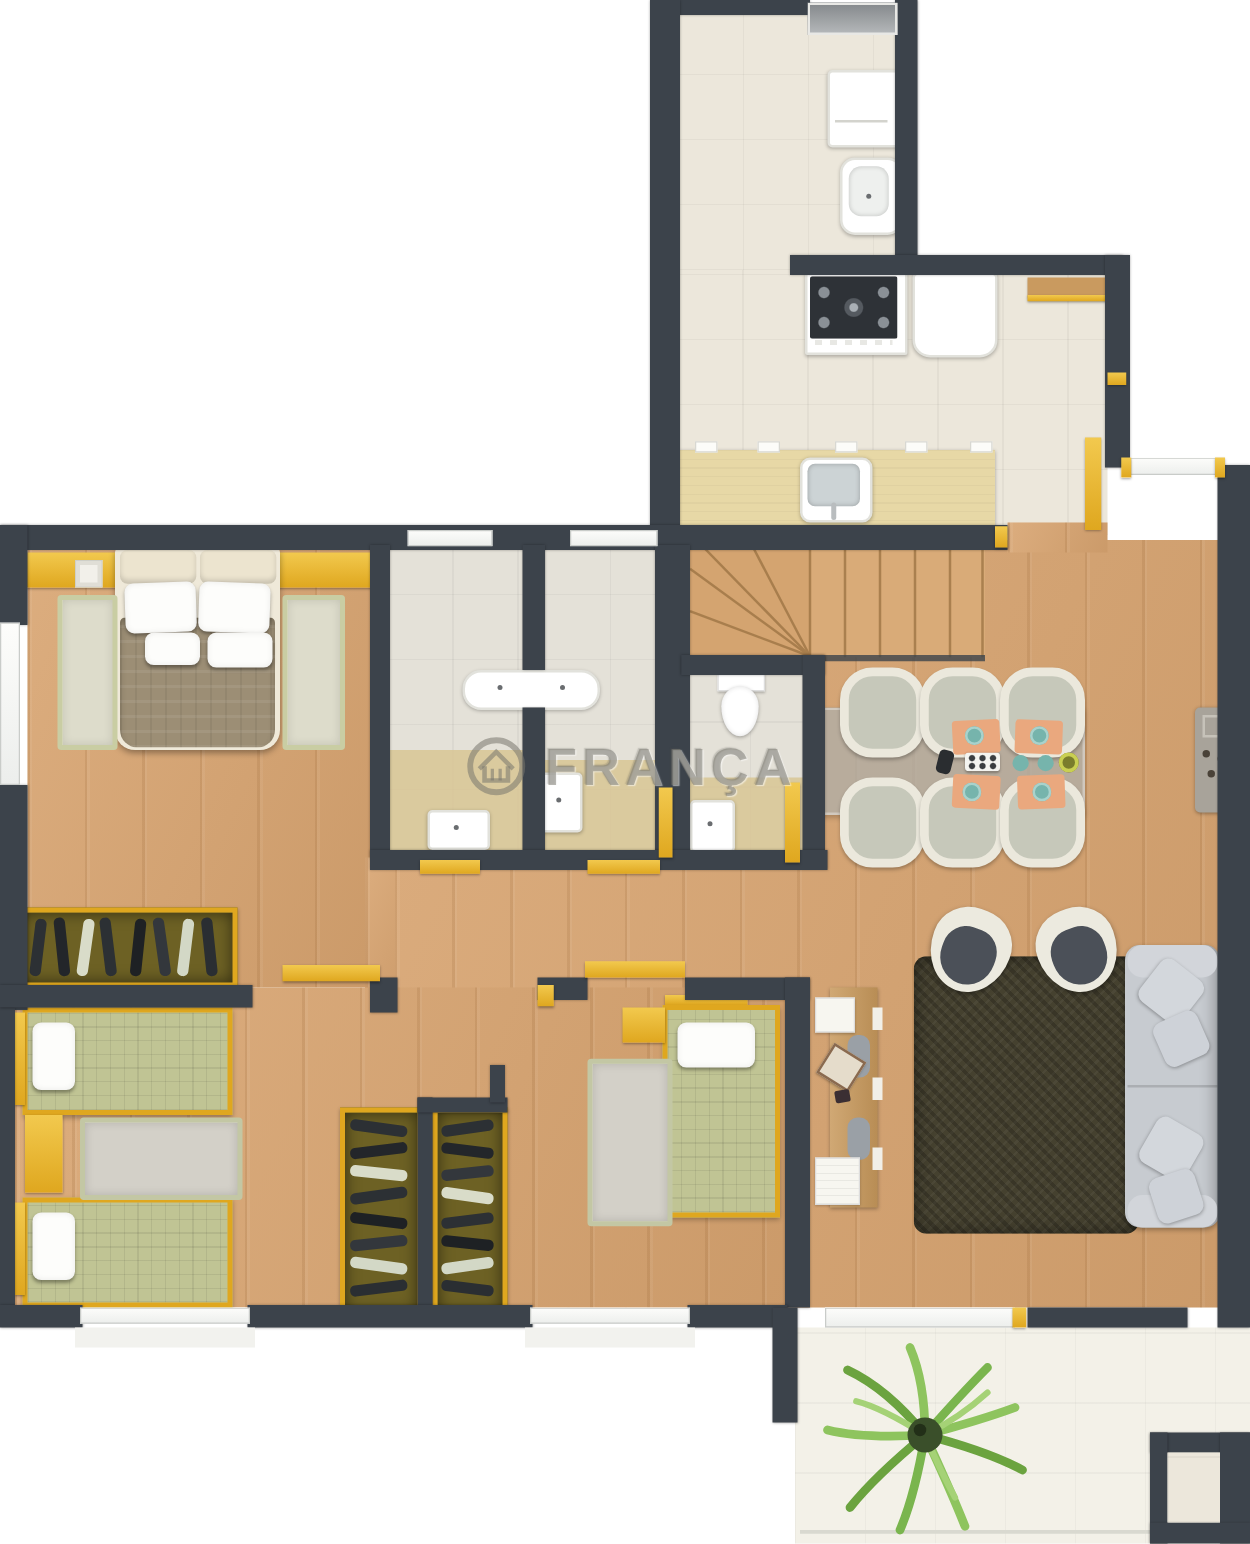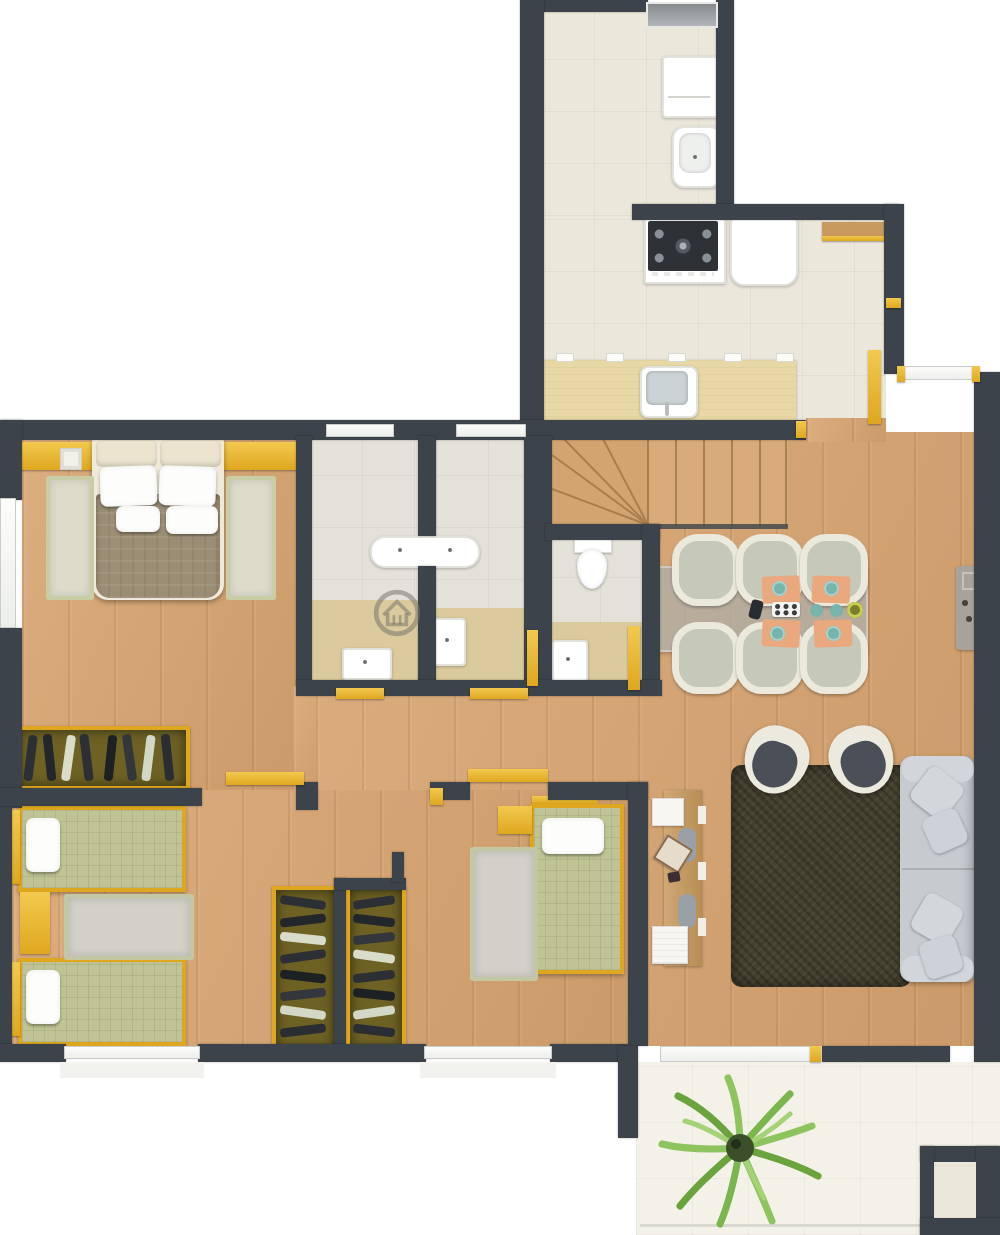--- a/index.html
+++ b/index.html
@@ -316,15 +316,16 @@
   <div class="abs" style="left:366px;top:585px;width:280px;height:60px;pointer-events:none;">
     <svg style="position:absolute;left:6px;top:3px;" width="50" height="50" viewBox="0 0 48 48">
       <g stroke="rgba(120,118,110,.55)" fill="none">
         <circle cx="24" cy="24" r="20" stroke-width="4.5"></circle>
         <path d="M11 26 L24 13 L37 26" stroke-width="3.5"></path>
         <path d="M15 24 L15 35 L33 35 L33 24" stroke-width="3.5"></path>
         <line x1="21" y1="26" x2="21" y2="35" stroke-width="2.5"></line>
         <line x1="27" y1="26" x2="27" y2="35" stroke-width="2.5"></line>
       </g>
     </svg>
+    <span class="watermark-text" style="left:70px;top:5px;">FRANÇA</span>
   </div>
 
 </div>
 
 </body></html>

